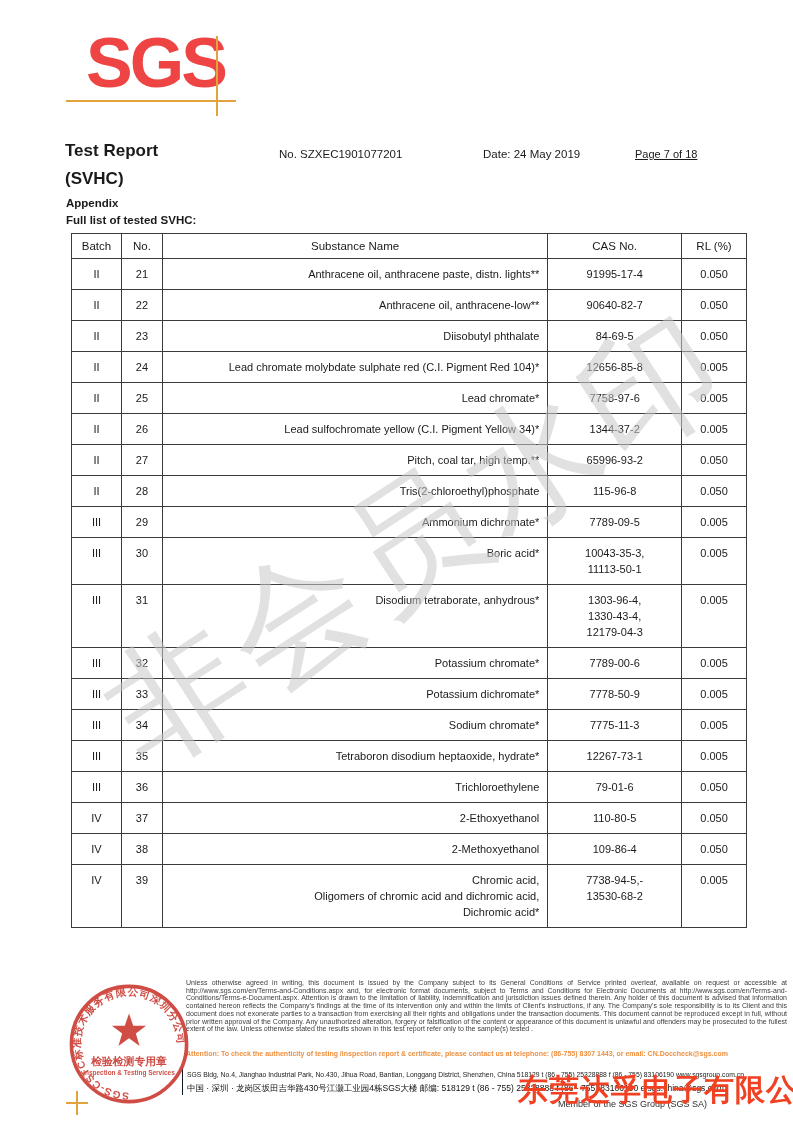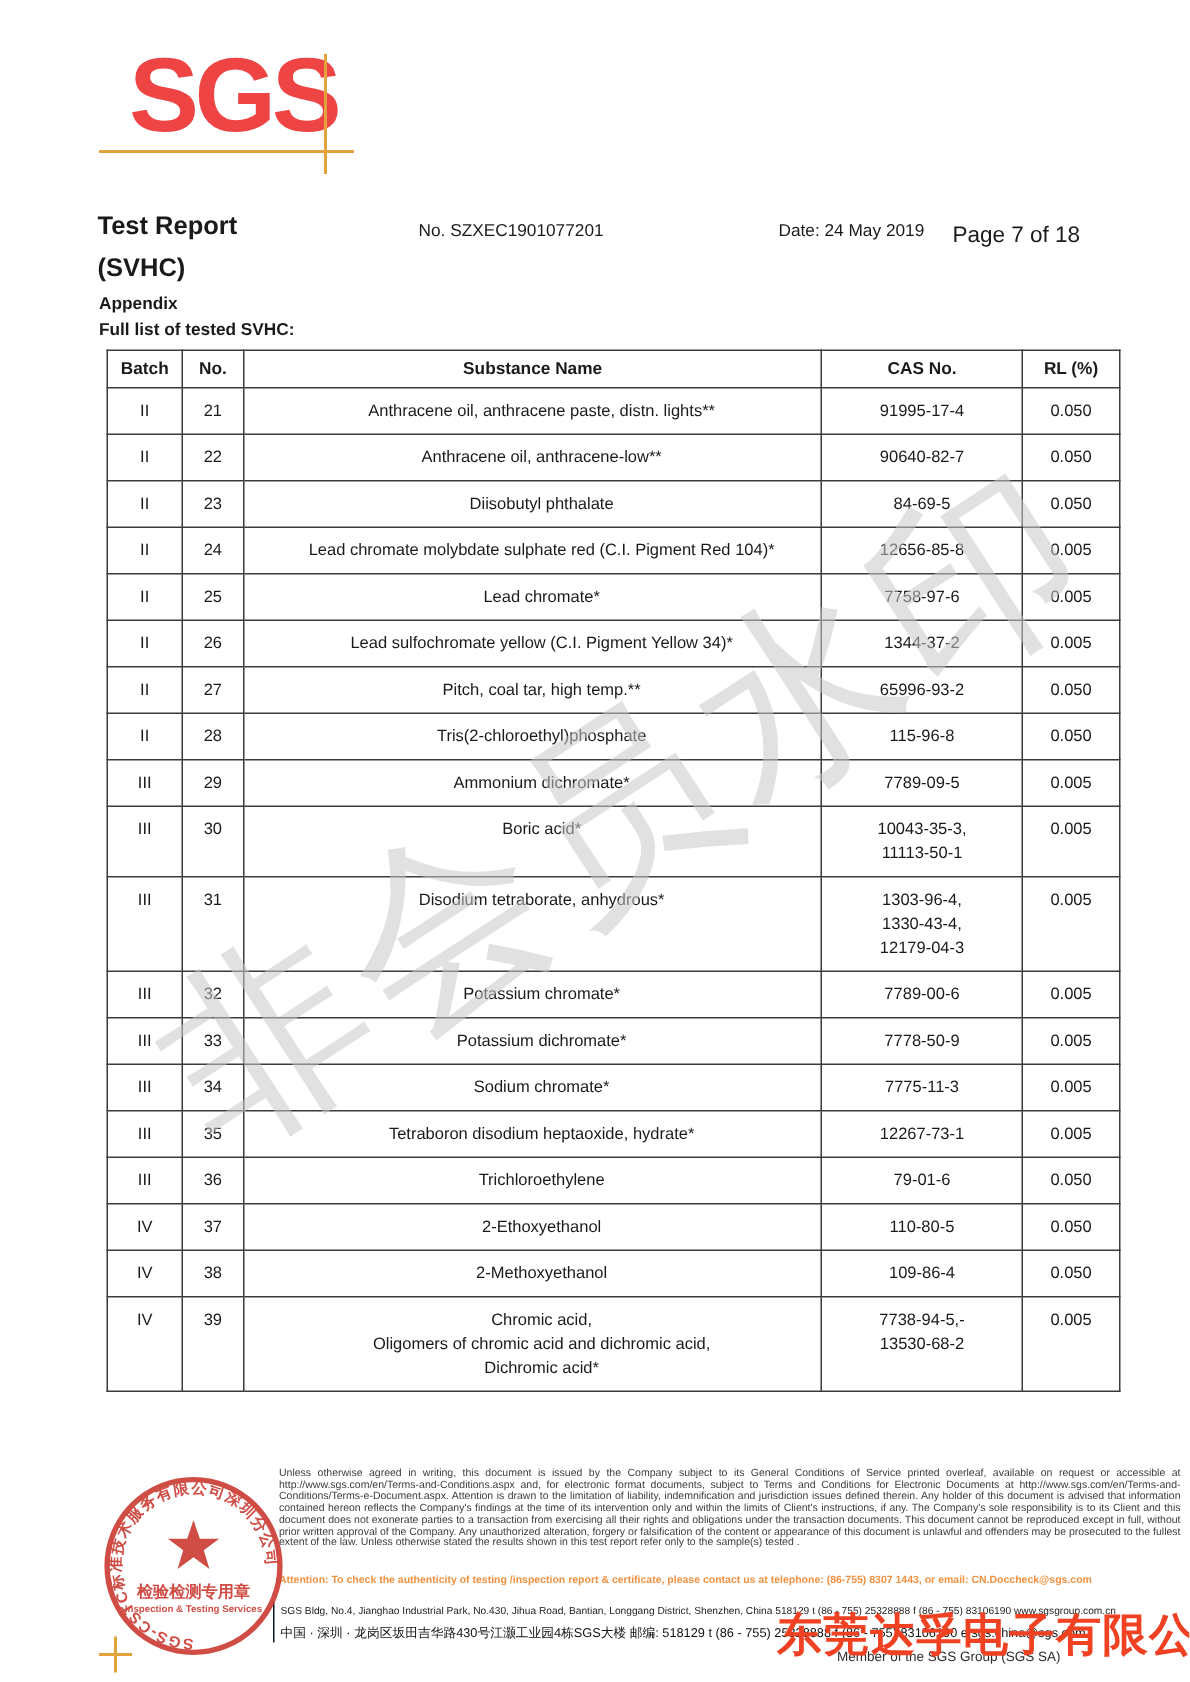--- a/index.html
+++ b/index.html
@@ -10,33 +10,33 @@
   .abs{position:absolute;}
 
   
   #logo-text{left:86px;top:28px;font-size:70px;line-height:70px;font-weight:bold;
     color:#ef4444;letter-spacing:-3px;}
   #logo-hline{left:66px;top:100px;width:170px;height:2px;background:#E2A23C;}
   #logo-vline{left:216px;top:36px;width:2px;height:80px;background:#E2A23C;}
   #report-title{left:65px;top:141px;font-size:17px;font-weight:bold;}
   #report-subtitle{left:65px;top:169px;font-size:17px;font-weight:bold;}
   #report-no{left:279px;top:148px;font-size:11.5px;}
-  #report-date{left:483px;top:148px;font-size:11.5px;margin-left:36px;}
-  #report-page{left:635px;top:148px;font-size:15px;}
+  #report-date{left:483px;top:148px;font-size:11.5px;}
+  #report-page{left:635px;top:148px;font-size:11px;text-decoration:underline;}
   #appendix-label{left:66px;top:197px;font-size:11.5px;font-weight:bold;}
   #appendix-subtitle{left:66px;top:214px;font-size:11.5px;font-weight:bold;}
 
   
   #svhc-table{left:71px;top:233px;width:676px;border-collapse:collapse;z-index:1;}
   #svhc-table th,#svhc-table td{border:1.6px solid #3b3b3b;}
-  #svhc-table th{font-size:11.5px;font-weight:bold;padding:6px 0;text-align:center;}
+  #svhc-table th{font-size:11.5px;font-weight:normal;padding:6px 0;text-align:center;}
   #svhc-table td{font-size:11px;line-height:16px;vertical-align:top;
     padding-top:7px;padding-bottom:7px;white-space:pre-line;}
   .c-batch,.c-no,.c-cas,.c-rl{text-align:center;}
-  .c-sub{text-align:center;padding-left:20px;padding-right:8px;}
+  .c-sub{text-align:right;padding-left:20px;padding-right:8px;}
 
   
   #watermark{left:65px;top:450px;width:700px;text-align:center;
     transform:rotate(-33deg);transform-origin:center;
     font-size:135px;letter-spacing:6px;color:#c9c9c9;opacity:0.55;
     font-family:sans-serif;white-space:nowrap;z-index:3;pointer-events:none;}
 
   
   #footer-legal{left:186px;top:979px;width:601px;font-size:7px;line-height:7.7px;
     text-align:justify;color:#3d3d3d;z-index:2;}

